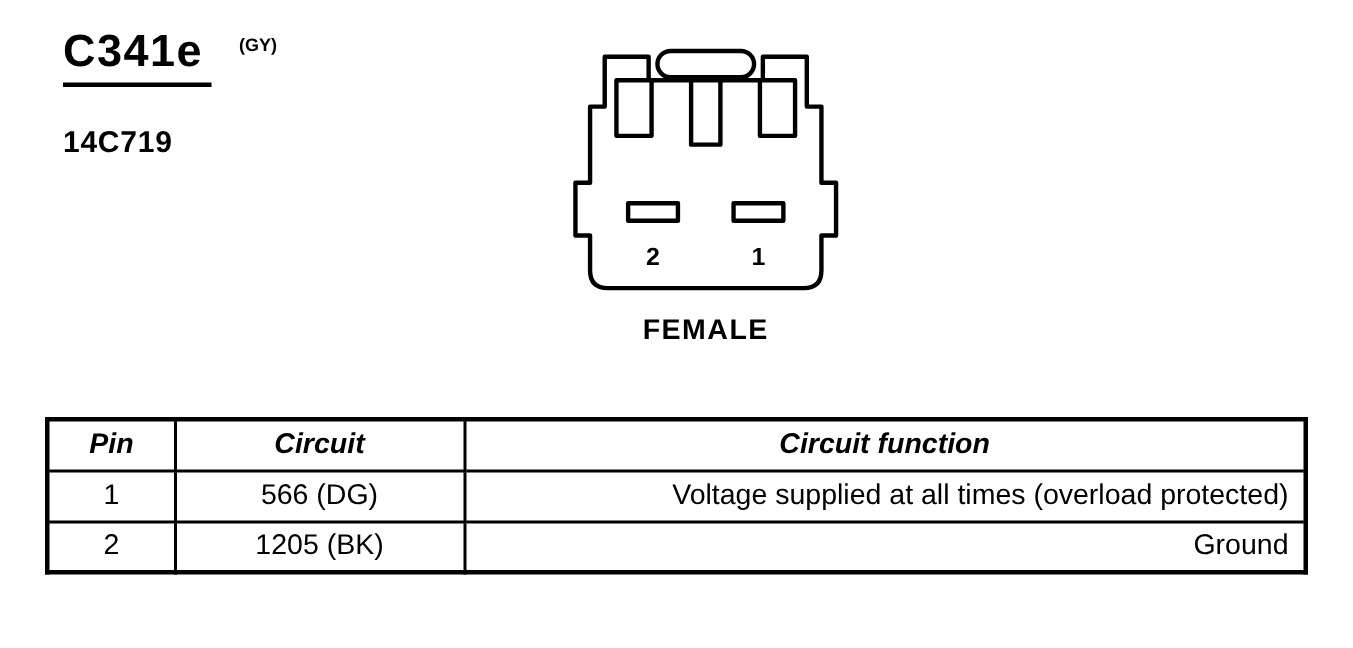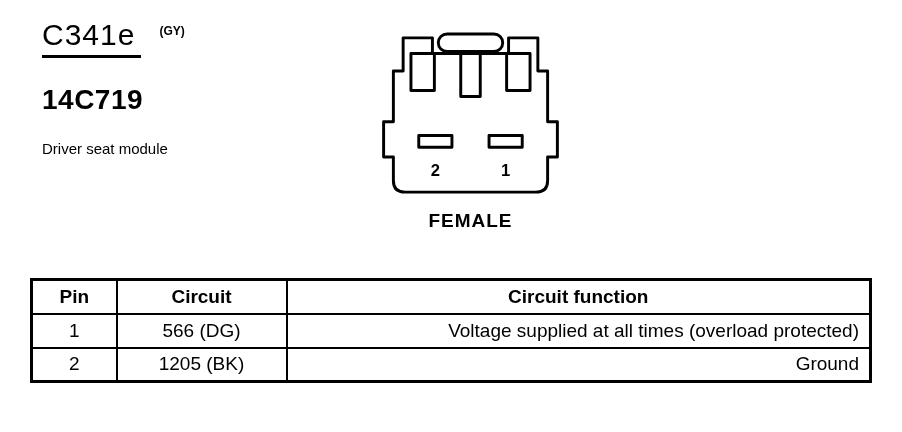--- a/index.html
+++ b/index.html
@@ -15,37 +15,37 @@
 
   
   .id-block {
     position: absolute;
     left: 42px;
     top: 18px;
   }
   .connector-id {
     display: inline-block;
     font-size: 30px;
-    font-weight: normal;
+    font-weight: bold;
     letter-spacing: 1px;
     border-bottom: 3px solid #000;
     padding-bottom: 3px;
     padding-right: 6px;
   }
   .color-code {
     font-size: 12px;
     font-weight: bold;
     margin-left: 18px;
     vertical-align: 10px;
   }
   .part-number {
     position: absolute;
     left: 42px;
     top: 84px;
-    font-size: 28px;
+    font-size: 20px;
     font-weight: bold;
     letter-spacing: 0.5px;
   }
   .component-desc {
     position: absolute;
     left: 42px;
     top: 138px;
     font-size: 15px;
     line-height: 21px;
   }
@@ -77,36 +77,35 @@
     width: 842px;
     border-collapse: collapse;
     border: 3px solid #000;
     font-size: 19px;
   }
   .pin-table th, .pin-table td {
     border: 2px solid #000;
     height: 34px;
     padding: 2px 10px;
   }
-  .pin-table th { font-weight: bold; text-align: center; }
+  .pin-table th { font-weight: bold; text-align: center; font-style: italic; }
   .col-pin { width: 85px; text-align: center; }
-  .col-circuit { width: 170px; text-align: center; }
+  .col-circuit { width: 193px; text-align: center; }
   .col-function { text-align: right; padding-left: 14px; }
 </style>
 </head>
 <body>
 
 <div class="id-block">
   <span class="connector-id">C341e</span><span class="color-code">(GY)</span>
 </div>
 
 <div class="part-number">14C719</div>
 
 <div class="component-desc">
-  <div>Driver seat module</div>
 </div>
 
 <div class="connector-wrap">
   <svg width="205" height="176" viewBox="0 0 210 180">
     <g fill="#ffffff" stroke="#000000" stroke-width="3" stroke-linejoin="round">
       <rect x="72" y="8" width="66" height="18" rx="9"></rect>
       <path d="M 36,12 H 66 V 28 H 144 V 12 H 174 V 46 H 184 V 98 H 194 V 134 H 184 V 158 Q 184,170 172,170 H 38 Q 26,170 26,158 V 134 H 16 V 98 H 26 V 46 H 36 Z"></path>
       <rect x="44" y="28" width="24" height="38"></rect>
       <rect x="142" y="28" width="24" height="38"></rect>
       <rect x="95" y="28" width="20" height="44"></rect>

